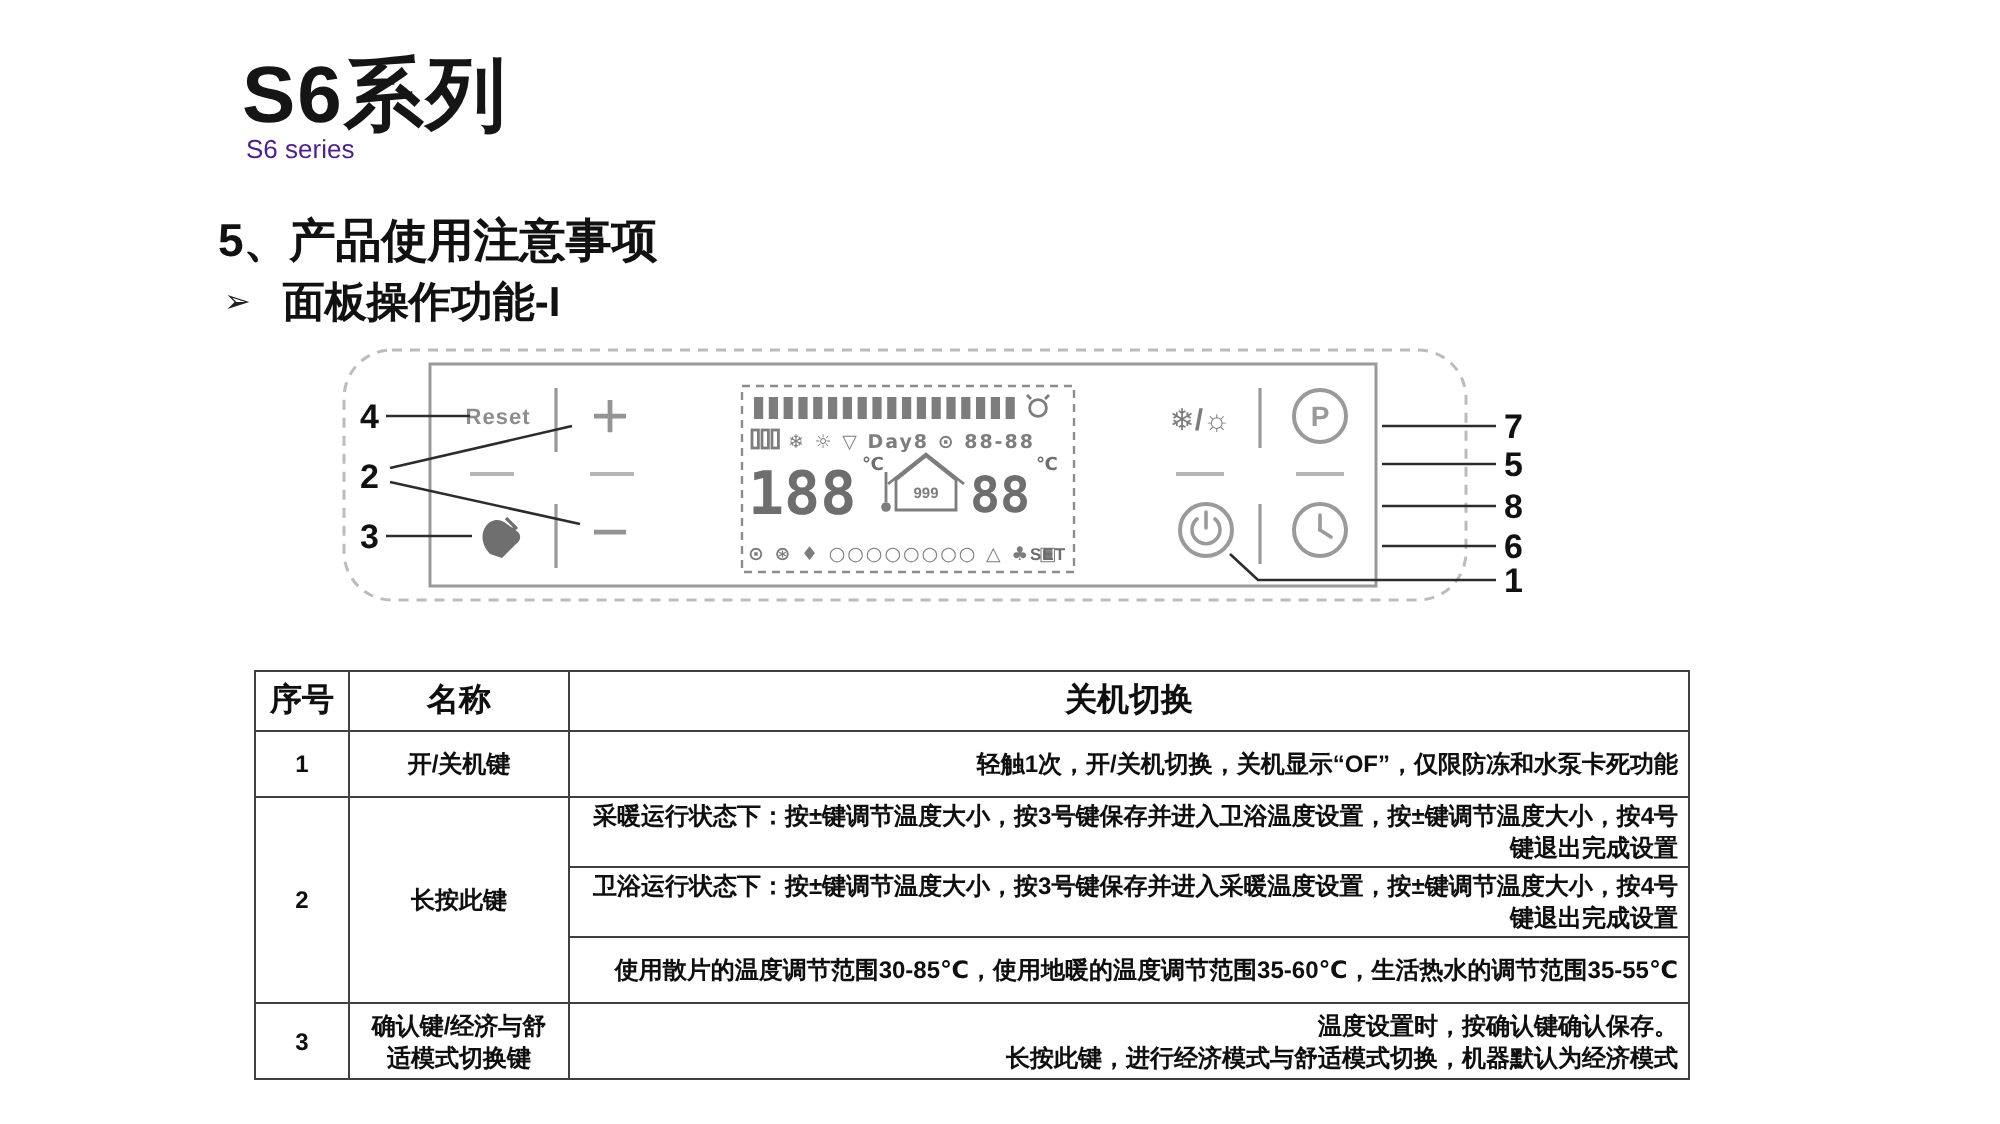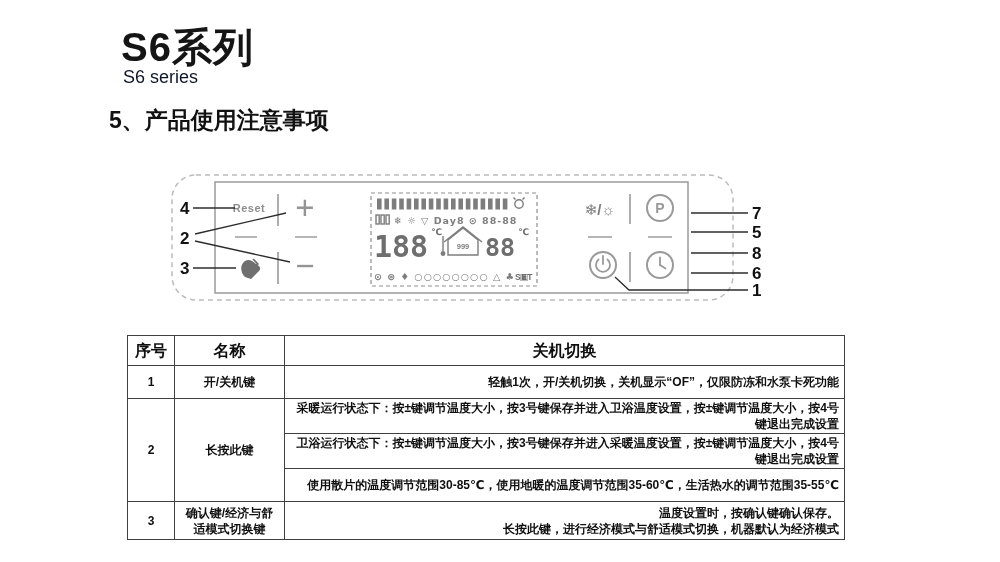--- a/index.html
+++ b/index.html
@@ -1,21 +1,21 @@
 <!DOCTYPE html>
 <html><head>
 <meta charset="utf-8">
 <style>
   html,body{margin:0;padding:0;background:#fff;}
   .slide{position:relative;width:1000px;height:562px;background:#ffffff;overflow:hidden;
          font-family:"Liberation Sans","DejaVu Sans",sans-serif;color:#1a1a1a;}
 
   
   .series-title{position:absolute;left:121px;top:20px;font-size:40px;font-weight:800;letter-spacing:1px;color:#151515;}
-  .series-sub{position:absolute;left:123px;top:67px;font-size:18px;color:#0f172a;}
+  .series-sub{position:absolute;left:123px;top:67px;font-size:13px;color:#4c1d95;}
   .section-title{position:absolute;left:109px;top:105px;font-size:23px;font-weight:700;color:#111;}
   .bullet-row{position:absolute;left:112px;top:137px;font-size:21px;font-weight:700;color:#111;}
   .bullet-marker{font-size:16px;margin-right:16px;position:relative;top:-2px;color:#222;}
 
   
   .logo{position:absolute;left:801px;top:15px;width:198px;height:62px;}
   .logo-mark{position:absolute;left:0;top:1px;}
   .logo-corp{position:absolute;left:66px;top:9px;font-size:7px;font-weight:700;letter-spacing:2.4px;color:#e2231a;}
   .logo-brand{position:absolute;left:58px;top:13px;font-size:34px;font-weight:800;letter-spacing:-1px;color:#e2231a;line-height:1;}
   .logo-reg{font-size:10px;vertical-align:super;font-weight:700;}
@@ -62,20 +62,23 @@
   td.d{text-align:right;vertical-align:middle;}
 </style>
 </head>
 <body>
 
 <div class="slide">
 
   <div class="series-title">S6系列</div>
   <div class="series-sub">S6 series</div>
   <div class="section-title">5、产品使用注意事项</div>
+  <div class="bullet-row">
+    <span class="bullet-marker">➢</span><span>面板操作功能-I</span>
+  </div>
 
 
   <svg class="panel-svg" width="605" height="142" viewBox="0 0 605 142">
     <rect class="dashed-outline" x="7" y="7" width="561" height="125" rx="24"></rect>
     <rect class="panel-face" x="50" y="14" width="473" height="111"></rect>
 
     <text class="reset-txt" x="84" y="44" text-anchor="middle">Reset</text>
     <line class="sep" x1="113" y1="26" x2="113" y2="58"></line>
     <line class="sep" x1="113" y1="84" x2="113" y2="116"></line>
     <text class="big-sign" x="140" y="51" text-anchor="middle">+</text>

